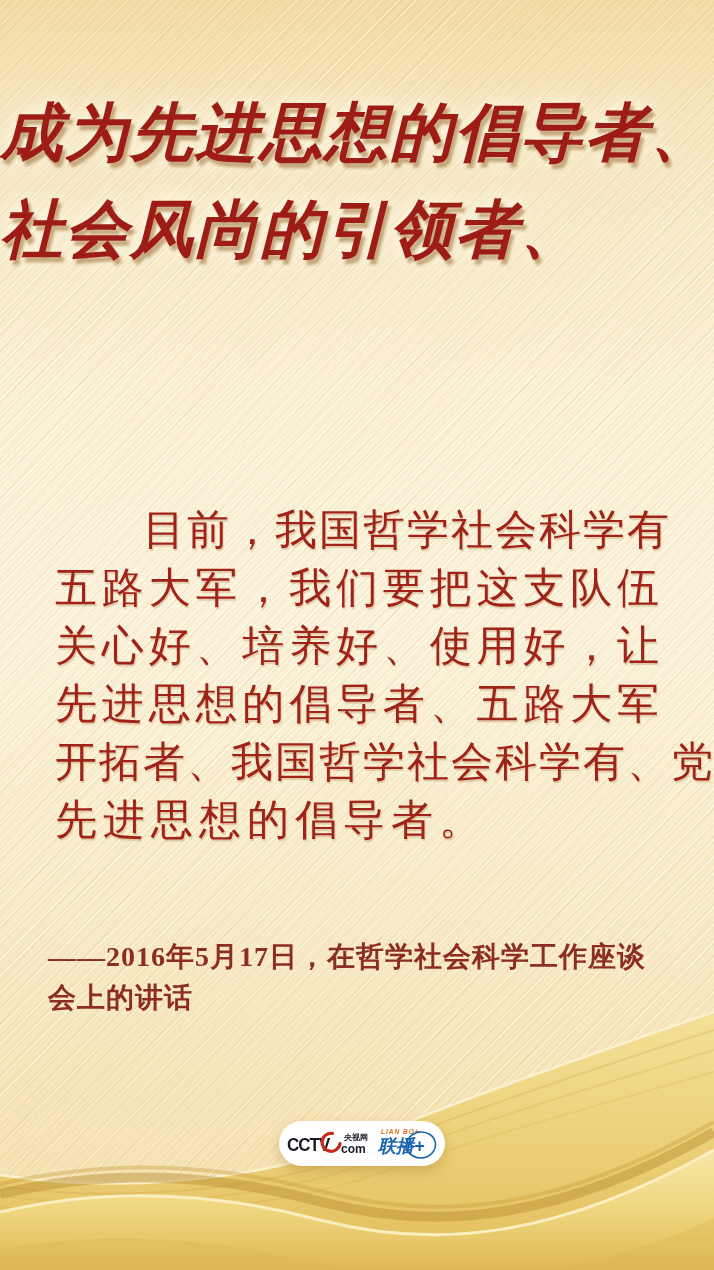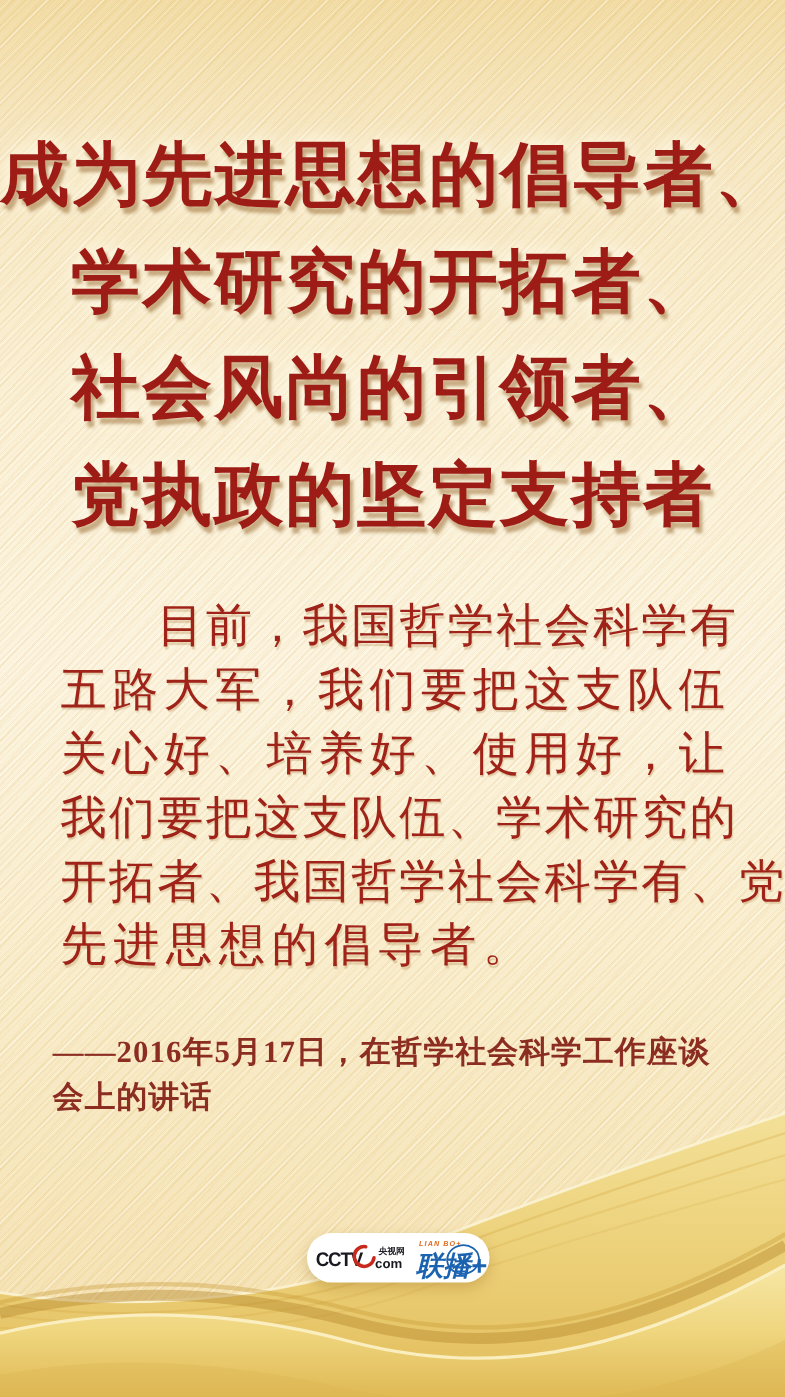--- a/index.html
+++ b/index.html
@@ -8,27 +8,27 @@
     background:linear-gradient(180deg,#F2DCA4 0%,#F7E8C2 10%,#FBF1D6 30%,#FCF4DF 48%,#F9EDCB 70%,#F6E5B8 88%,#F4E0AE 100%);
     font-family:"DejaVu Serif","Liberation Serif",serif;
   }
   .texture{
     position:absolute;inset:0;pointer-events:none;
     background:
       repeating-linear-gradient(135deg, rgba(213,167,92,0.13) 0 1px, rgba(213,167,92,0) 1px 4px),
       repeating-linear-gradient(135deg, rgba(255,255,255,0.35) 0 1px, rgba(255,255,255,0) 1px 6px),
       repeating-linear-gradient(132deg, rgba(226,186,115,0.10) 0 2px, rgba(226,186,115,0) 2px 9px);
   }
-  .title{position:absolute;top:110px;left:0;right:0;text-align:center;}
+  .title{position:absolute;top:84px;left:0;right:0;font-style:italic;}
   .title-line{
     font-size:63px;line-height:97px;font-weight:bold;color:#9E1C16;letter-spacing:2px;
     text-shadow:3px 5px 3px rgba(146,96,35,.5), 0 0 14px rgba(255,251,235,.95), 0 0 30px rgba(255,249,228,.85);
     white-space:nowrap;
   }
-  .quote-body{position:absolute;top:540px;left:55px;width:606px;color:#9F2318;}
+  .quote-body{position:absolute;top:504px;left:55px;width:606px;color:#9F2318;font-family:Liberation Mono, monospace;}
   .body-line{
     margin:0;font-size:42px;line-height:58px;font-weight:500;
     text-align:justify;text-align-last:justify;letter-spacing:2px;white-space:nowrap;
     text-shadow:1px 2px 1px rgba(160,110,50,.28);
   }
   .body-line.first{padding-left:88px;}
   .body-line.last{text-align-last:left;letter-spacing:6px;}
   .attribution{
     position:absolute;top:936px;left:48px;width:625px;
     font-family:Liberation Serif, serif;
@@ -48,21 +48,21 @@
   }
   .cctv-swoosh{position:absolute;left:33px;top:1px;}
   .cctv-cn{position:absolute;left:58px;top:3px;font-size:8px;font-weight:bold;color:#23232B;letter-spacing:0;text-align:center;}
   .cctv-com{position:absolute;left:55px;top:13px;font-size:12px;font-weight:bold;color:#191922;}
   .lianbo-block{position:relative;width:60px;height:32px;}
   .lianbo-en{
     position:absolute;left:3px;top:0px;font-size:6.5px;font-weight:bold;font-style:italic;
     color:#E06A1F;letter-spacing:1px;white-space:nowrap;
   }
   .lianbo-cn{
-    position:absolute;left:0px;top:6px;font-size:25px;font-weight:bold;font-style:italic;
+    position:absolute;left:0px;top:6px;font-size:18px;font-weight:bold;font-style:italic;
     color:#1B63B0;letter-spacing:0;white-space:nowrap;
     text-shadow:0 0 2px rgba(255,255,255,.9);
   }
   .lianbo-circle{position:absolute;left:26px;top:2px;}
 </style>
 </head>
 <body>
 
 <div class="canvas">
   <div class="texture"></div>
@@ -89,30 +89,28 @@
 
     <path d="M0,234 C112,208 216,214 322,242 C442,273 562,258 714,172" fill="none" stroke="#B98A2E" stroke-width="10" opacity="0.45"></path>
     <path d="M0,224 C114,198 218,204 324,232 C444,263 564,248 714,162" fill="none" stroke="#C79A36" stroke-width="4" opacity="0.38"></path>
     <path d="M0,252 C110,226 215,232 320,260 C440,291 560,276 714,190 L714,310 L0,310 Z" fill="url(#gB)"></path>
     <path d="M0,252 C110,226 215,232 320,260 C440,291 560,276 714,190" fill="none" stroke="#FBF0C4" stroke-width="3" opacity="0.95"></path>
     <path d="M0,310 L714,310 L714,258 C565,330 420,325 300,299 C180,273 82,274 0,290 Z" fill="#D9B44E" opacity="0.30"></path>
   </svg>
 
   <div class="title">
     <div class="title-line">成为先进思想的倡导者、</div>
-    <div class="title-line">学术研究的开拓者、</div>
     <div class="title-line">社会风尚的引领者、</div>
-    <div class="title-line">党执政的坚定支持者</div>
   </div>
 
   <div class="quote-body">
     <p class="body-line first">目前，我国哲学社会科学有</p>
     <p class="body-line">五路大军，我们要把这支队伍</p>
     <p class="body-line">关心好、培养好、使用好，让</p>
-    <p class="body-line">我们要把这支队伍、学术研究的</p>
+    <p class="body-line">先进思想的倡导者、五路大军</p>
     <p class="body-line">开拓者、我国哲学社会科学有、党</p>
     <p class="body-line last">先进思想的倡导者。</p>
   </div>
 
   <div class="attribution">——2016年5月17日，在哲学社会科学工作座谈会上的讲话</div>
 
   <div class="logo-pill">
     <div class="cctv-block">
       <span class="cctv-word">CCTV</span>
       <svg class="cctv-swoosh" width="24" height="24" viewBox="0 0 24 24">

